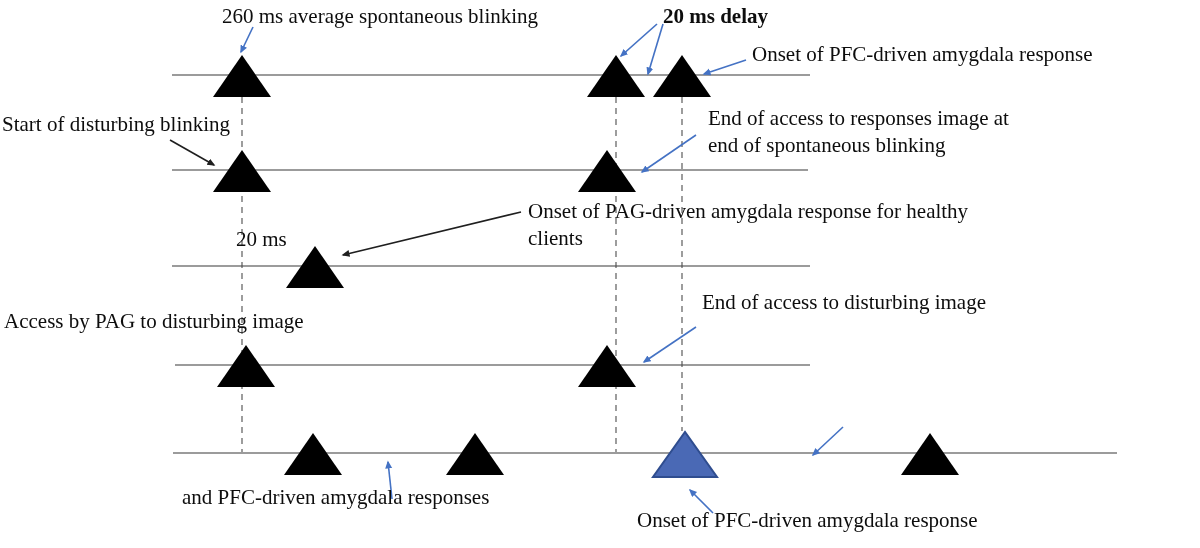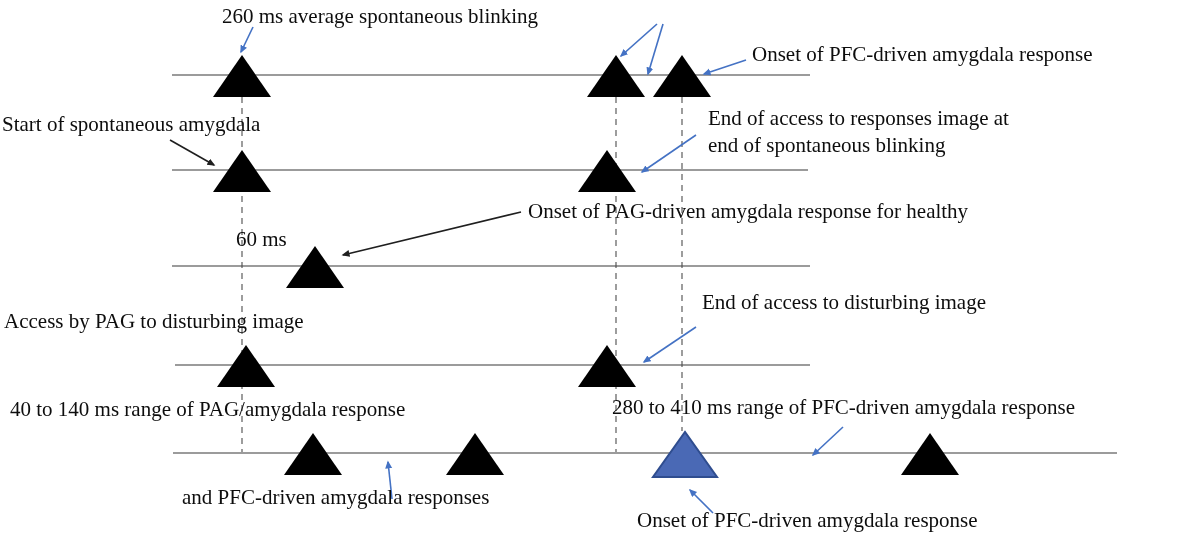--- a/index.html
+++ b/index.html
@@ -73,37 +73,37 @@
     <line class="arrow-black" x1="170" y1="140" x2="214" y2="165" marker-end="url(#headBlack)"></line>
     <line class="arrow-blue" x1="696" y1="135" x2="642" y2="172" marker-end="url(#headBlue)"></line>
     <line class="arrow-black" x1="521" y1="212" x2="343" y2="255" marker-end="url(#headBlack)"></line>
     <line class="arrow-blue" x1="696" y1="327" x2="644" y2="362" marker-end="url(#headBlue)"></line>
     <line class="arrow-blue" x1="843" y1="427" x2="813" y2="455" marker-end="url(#headBlue)"></line>
     <line class="arrow-blue" x1="392" y1="499" x2="388" y2="462" marker-end="url(#headBlue)"></line>
     <line class="arrow-blue" x1="713" y1="513" x2="690" y2="490" marker-end="url(#headBlue)"></line>
   </svg>
 
   <div class="lbl" style="left:222px;top:3px;">260 ms average spontaneous blinking</div>
+  <div class="lbl bold" style="left:663px;top:3px;">20 ms delay</div>
   <div class="lbl" style="left:752px;top:41px;">Onset of PFC-driven amygdala response</div>
-  <div class="lbl" style="left:2px;top:111px;">Start of spontaneous amygdala</div>
+  <div class="lbl" style="left:2px;top:111px;">Start of disturbing blinking</div>
 
   <div class="lbl" style="left:708px;top:105px;">
     <div>End of access to responses image at</div>
     <div>end of spontaneous blinking</div>
   </div>
 
   <div class="lbl" style="left:528px;top:198px;">
     <div>Onset of PAG-driven amygdala response for healthy</div>
+    <div>clients</div>
   </div>
 
-  <div class="lbl" style="left:236px;top:226px;">60 ms</div>
+  <div class="lbl" style="left:236px;top:226px;">20 ms</div>
   <div class="lbl" style="left:4px;top:308px;text-align:right;">Access by PAG to disturbing image</div>
   <div class="lbl" style="left:702px;top:289px;">End of access to disturbing image</div>
-  <div class="lbl" style="left:10px;top:396px;">40 to 140 ms range of PAG/amygdala response</div>
-  <div class="lbl" style="left:612px;top:394px;">280 to 410 ms range of PFC-driven amygdala response</div>
 
   <div class="lbl" style="left:182px;top:484px;">
     <div>and PFC-driven amygdala responses</div>
   </div>
 
   <div class="lbl" style="left:637px;top:507px;">Onset of PFC-driven amygdala response</div>
 
 </div>
 
 </body></html>

